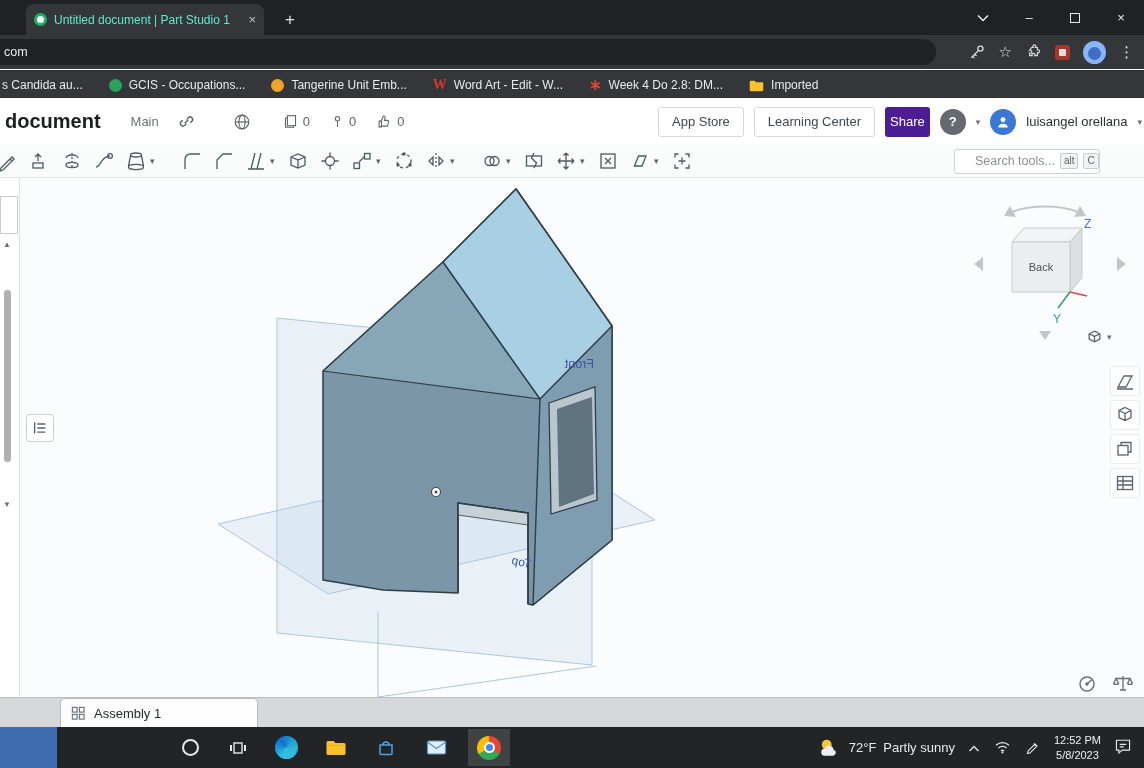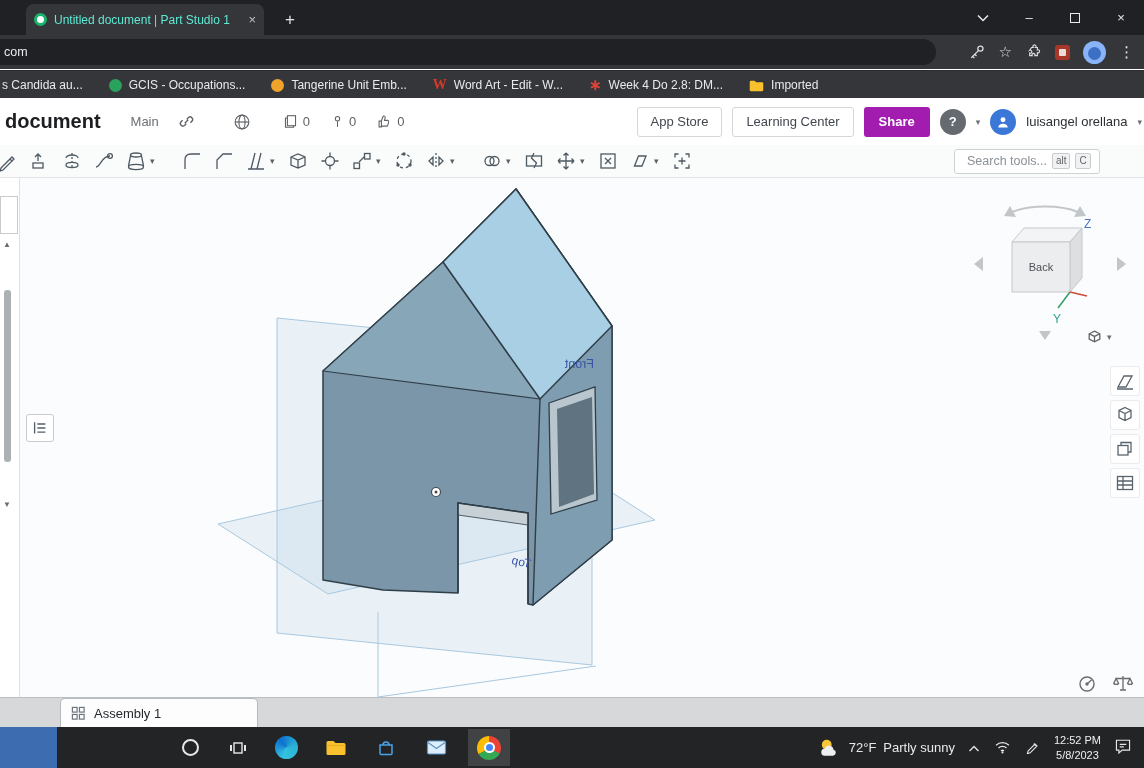--- a/index.html
+++ b/index.html
@@ -48,37 +48,37 @@
   
   .osheader { position:absolute; left:0; top:98px; width:1144px; height:47px; background:#fff; display:flex; align-items:center; }
   .doctitle { font-size:20px; font-weight:bold; color:#1c1e21; margin-left:5px; }
   .wsname { font-size:13px; color:#6b7075; margin-left:30px; }
   .hico { margin-left:18px; display:flex; align-items:center; }
   .stats { display:flex; align-items:center; gap:20px; margin-left:30px; }
   .stat { display:flex; align-items:center; gap:4px; color:#5f6368; font-size:13px; }
   .hdr-right { margin-left:auto; display:flex; align-items:center; gap:10px; padding-right:2px; }
   .osbtn { height:30px; line-height:28px; padding:0 13px; border:1px solid #d5d8db; border-radius:3px;
            background:#fff; font-size:13px; color:#40474e; white-space:nowrap; }
-  .sharebtn { height:30px; line-height:30px; padding:0 15px; border-radius:3px; background:#a21caf; color:#fff;
-              font-size:13px; font-weight:bold; }
+  .sharebtn { height:30px; line-height:30px; padding:0 5px; border-radius:3px; background:#4c1d95; color:#fff;
+              font-size:13px; font-weight:normal; }
   .helpcirc { width:26px; height:26px; border-radius:50%; background:#646a70; color:#fff; font-size:13px; font-weight:bold;
               display:flex; align-items:center; justify-content:center; }
   .caret { color:#6b7075; font-size:9px; }
   .useravatar { width:26px; height:26px; border-radius:50%; background:#3b77d6; display:flex; align-items:center; justify-content:center; }
   .username { font-size:13px; color:#2b2f33; white-space:nowrap; }
 
   
   .ostoolbar { position:absolute; left:0; top:145px; width:1144px; height:33px; background:#fafbfb;
                border-bottom:1px solid #e2e4e5; display:flex; align-items:center; padding-left:0; }
   .tbtn { width:27px; height:27px; display:flex; align-items:center; justify-content:center; margin-left:5px; border-radius:3px; }
   .tbtn:first-child { margin-left:-6px; }
   .tcaret { font-size:9px; color:#5f6368; margin-left:1px; width:9px; }
   .tgap { width:14px; }
   .searchbox { margin-left:auto; margin-right:44px; width:146px; height:25px; border:1px solid #cfd2d5; border-radius:3px;
-               background:#fff; display:flex; align-items:center; padding:0 12px; gap:5px; }
+               background:#fff; display:flex; align-items:center; padding:0 20px; gap:5px; }
   .searchph { color:#8a9097; font-size:12.5px; flex:1; white-space:nowrap; }
   .kbd { border:1px solid #c9ccce; background:#f1f2f3; border-radius:2px; font-size:10px; color:#5f6368; padding:0 3px; line-height:14px; }
 
   
   .main { position:absolute; left:0; top:178px; width:1144px; height:519px; background:#fafcfd; overflow:hidden; }
   .vpsvg { position:absolute; left:0; top:0; }
   .sliver { position:absolute; left:0; top:0; width:20px; height:519px; background:#fff; border-right:1px solid #dfe2e4; }
   .sliverbox { position:absolute; left:0; top:18px; width:18px; height:38px; background:#fff; border:1px solid #c8cbcd; }
   .scrollthumb { position:absolute; left:4px; top:112px; width:7px; height:172px; background:#adb1b4; border-radius:3px; }
   .scrollarrow { position:absolute; left:3px; font-size:8px; color:#6a6e71; }

